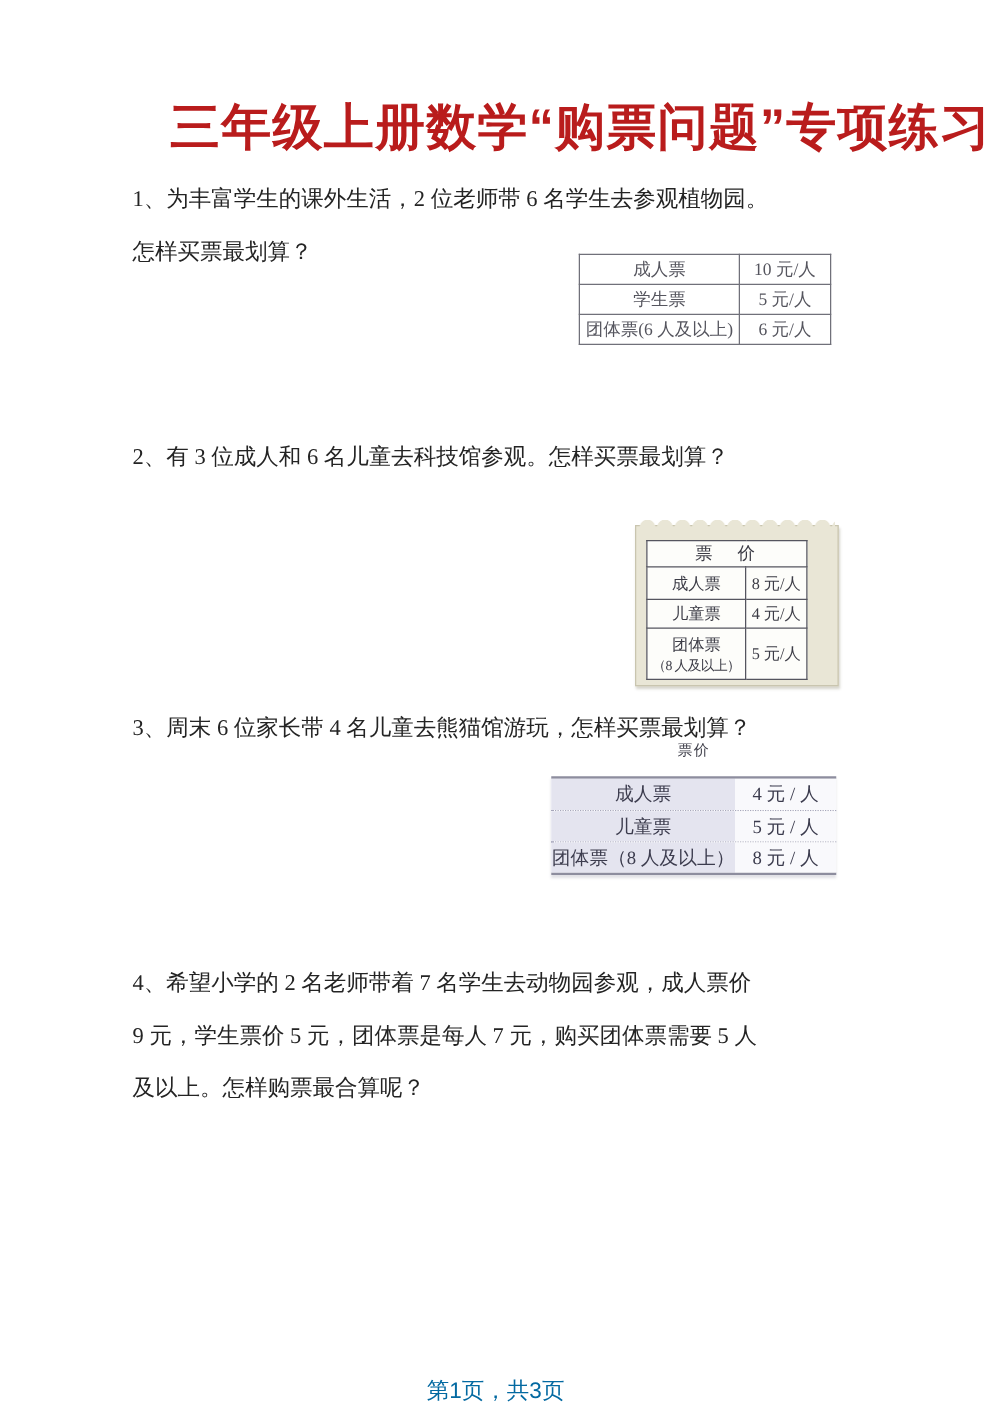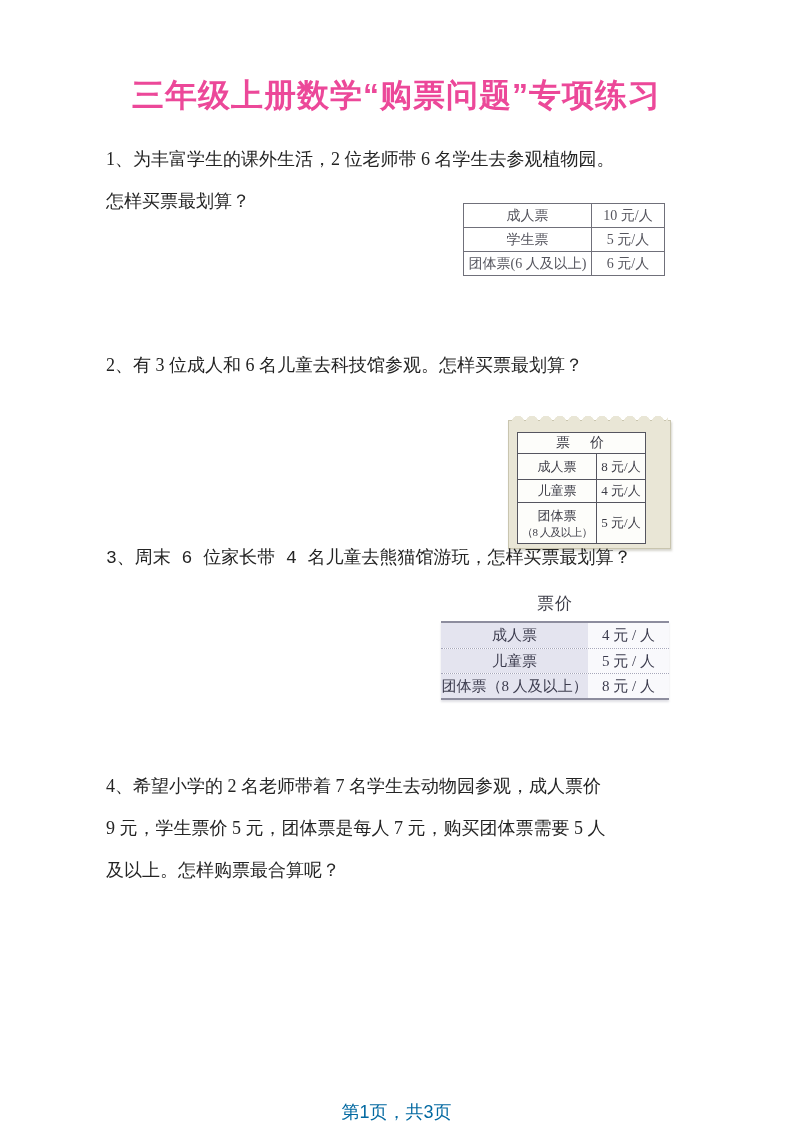--- a/index.html
+++ b/index.html
@@ -9,39 +9,39 @@
     width: 793px;
     height: 1122px;
     background: #ffffff;
     font-family: "Liberation Serif", serif;
     overflow: hidden;
   }
 
   .title {
     position: absolute;
     top: 74px; left: 0; width: 100%;
-    text-align: center;
+    text-align: right;
     font-family: "Liberation Sans", sans-serif;
     font-weight: 700;
-    font-size: 32px;
+    font-size: 40px;
     letter-spacing: 1px;
-    color: #ec4899;
+    color: #b91c1c;
   }
 
   .q {
     position: absolute;
     left: 106px;
     font-size: 18px;
     line-height: 42px;
     color: #242424;
     white-space: nowrap;
   }
   #q1 { top: 138px; }
   #q2 { top: 344px; }
-  #q3 { top: 537px; font-family: Liberation Mono, monospace; }
+  #q3 { top: 561px; }
   #q4 { top: 765px; }
 
   
   .t1 {
     position: absolute; left: 463px; top: 203px;
     border-collapse: collapse;
     font-size: 14px;
     color: #55555e;
     background: #fff;
   }
@@ -77,21 +77,21 @@
   .t2 .c2 { width: 49px; }
   .t2 tr:nth-child(2) td { height: 26px; }
   .t2 tr:nth-child(3) td { height: 23px; }
   .t2 tr:nth-child(4) td { height: 41px; }
   .t2 .sub { font-size: 11px; letter-spacing: -0.5px; }
 
   
   .t3title {
     position: absolute; left: 441px; top: 592px; width: 228px;
     text-align: center;
-    font-size: 17px;
+    font-size: 12px;
     color: #3f3f4a;
     letter-spacing: 1px;
   }
   .t3 {
     position: absolute; left: 441px; top: 621px; width: 228px;
     border-top: 2px solid #8d8d9e;
     border-bottom: 2px solid #8d8d9e;
     font-size: 15px;
     color: #3c3c4e;
     box-shadow: 0 2px 2px rgba(130,130,150,.25);

